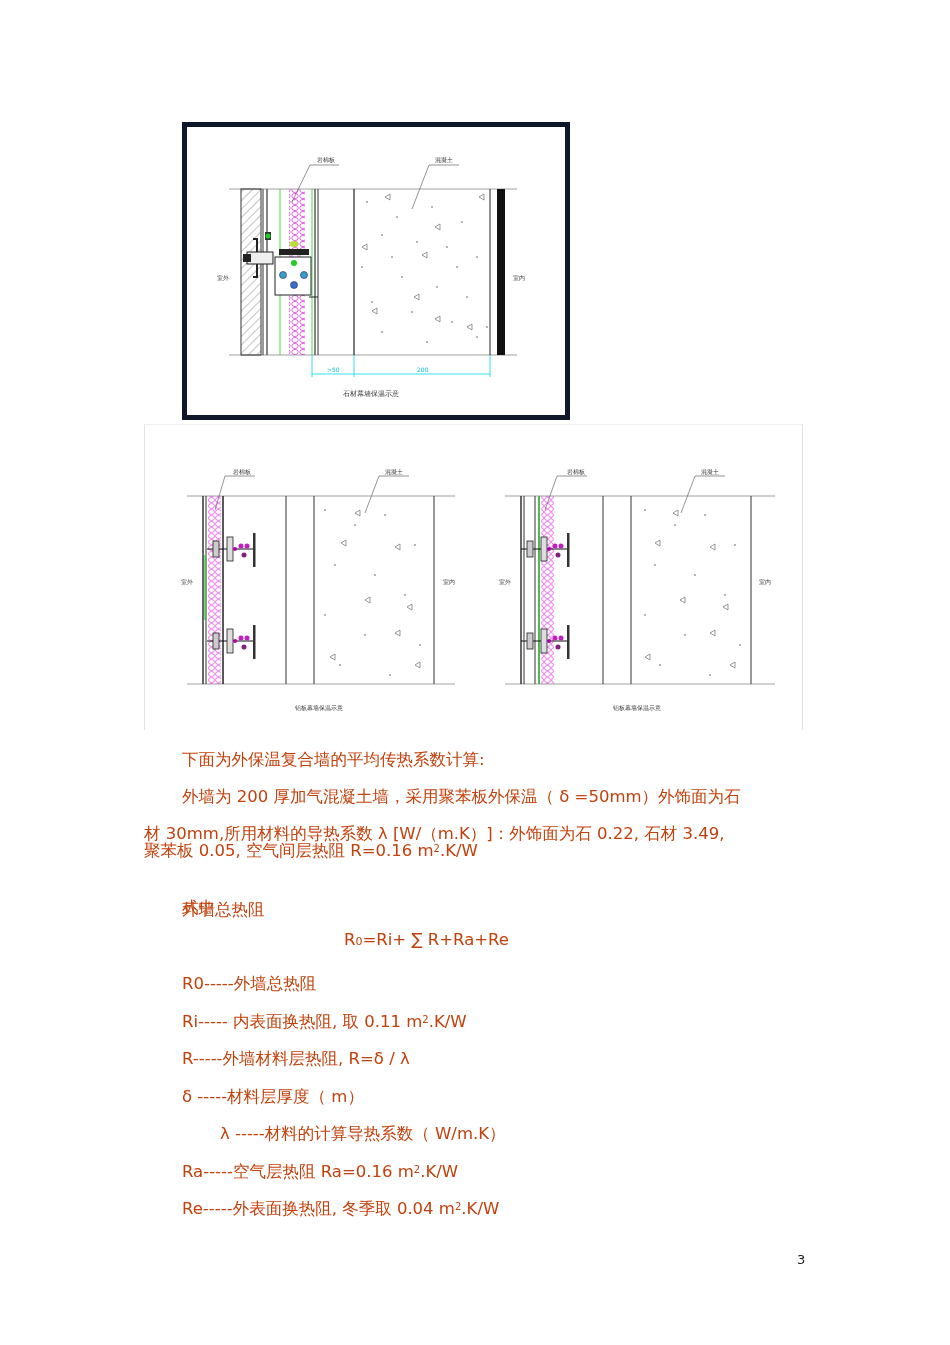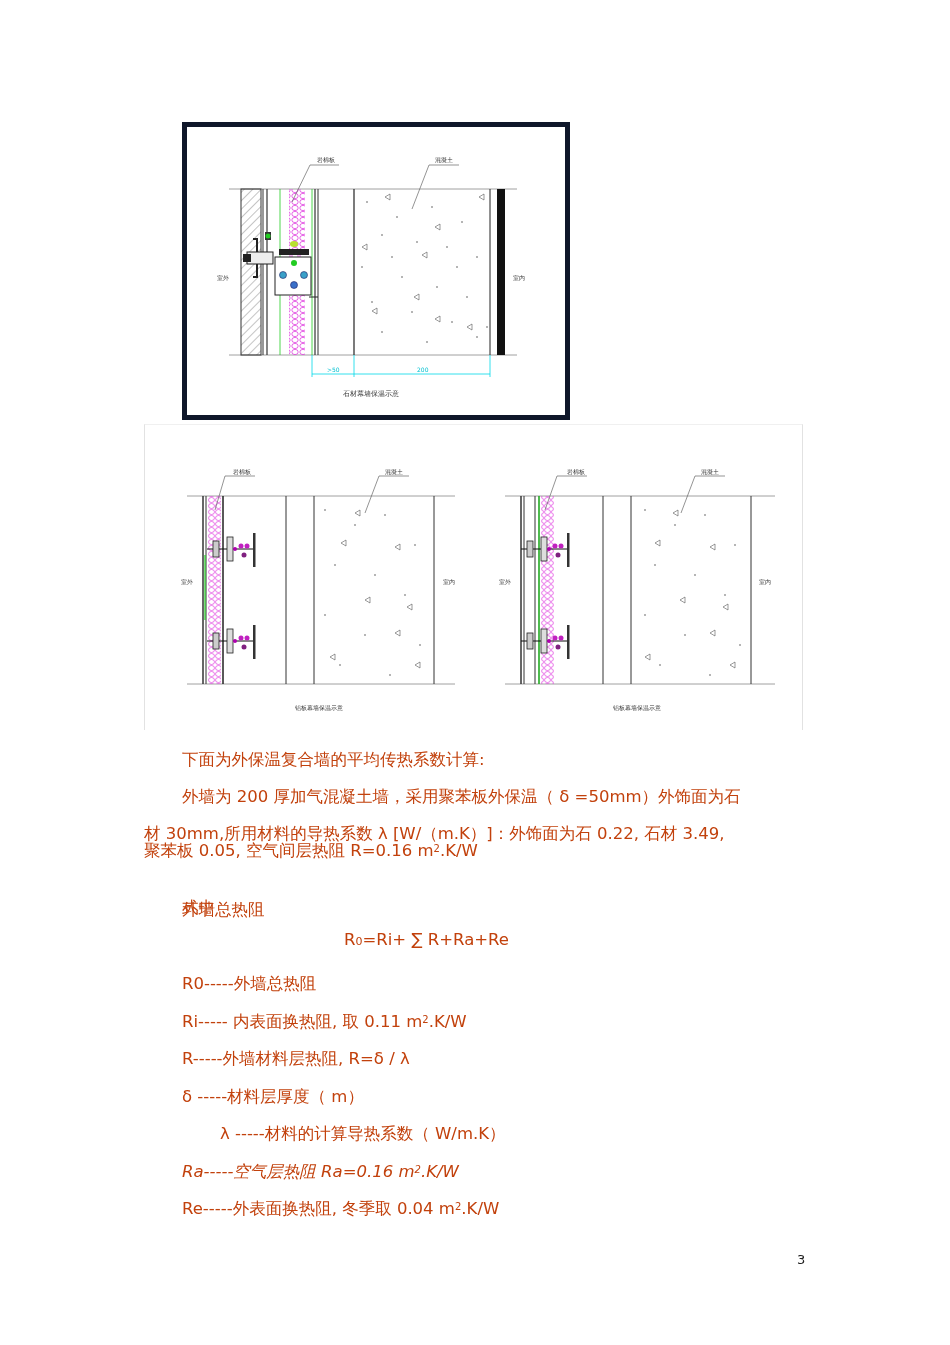--- a/index.html
+++ b/index.html
@@ -246,20 +246,20 @@
 </div>
 <div class="line" style="left:182px;top:1048px;">
   <span>R-----外墙材料层热阻,      R=δ / λ</span>
 </div>
 <div class="line" style="left:182px;top:1086px;">
   <span>δ -----材料层厚度（ m）</span>
 </div>
 <div class="line" style="left:196px;top:1123px;margin-left:24px;">
   <span>λ -----材料的计算导热系数（   W/m.K）</span>
 </div>
-<div class="line" style="left:182px;top:1161px;font-style:italic;">
+<div class="line" style="left:182px;top:1161px;">
   <span>Ra-----空气层热阻      Ra=0.16 m</span><sup>2</sup><span>.K/W</span>
 </div>
 <div class="line" style="left:182px;top:1198px;">
   <span>Re-----外表面换热阻,      冬季取  0.04 m</span><sup>2</sup><span>.K/W</span>
 </div>
 
 <div class="pagenum">3</div>
 
 </body></html>

